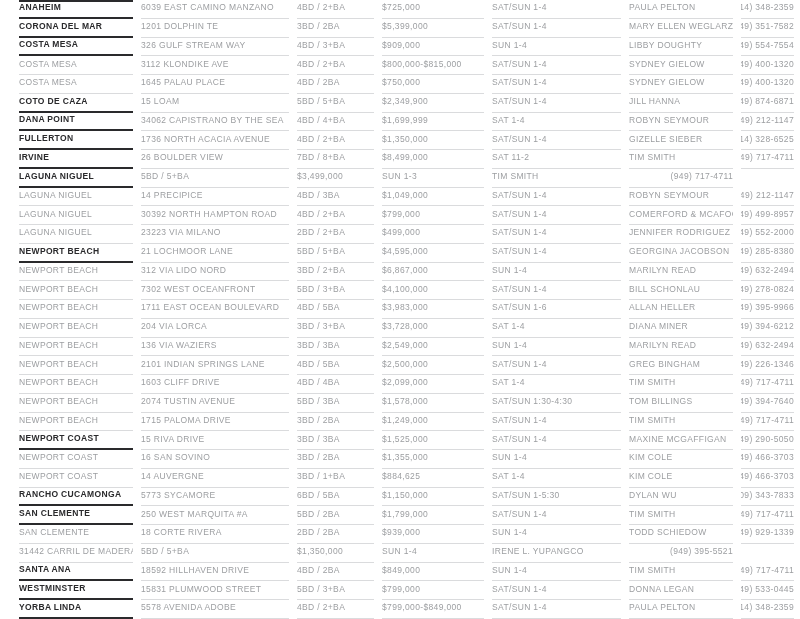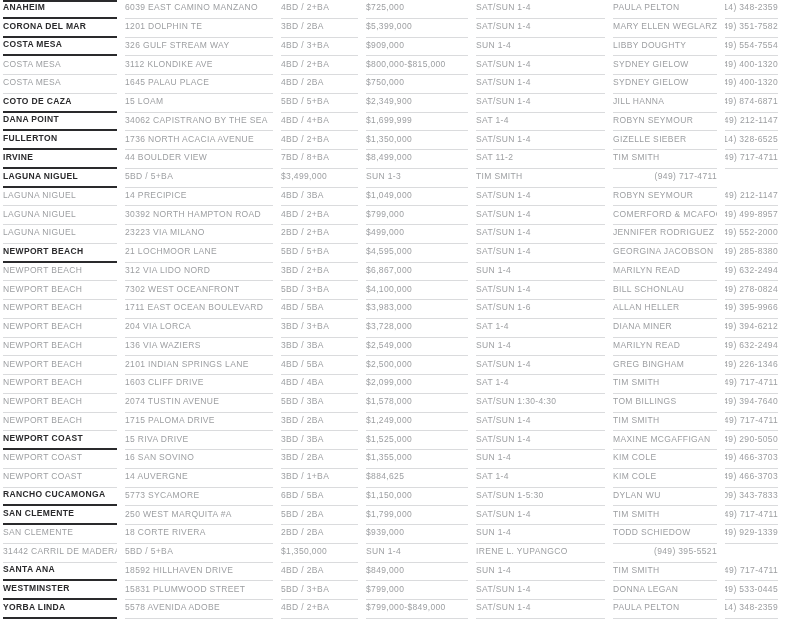--- a/index.html
+++ b/index.html
@@ -6,21 +6,21 @@
     margin: 0;
     padding: 0;
     width: 800px;
     height: 619px;
     background: #ffffff;
     overflow: hidden;
     font-family: "Liberation Sans", sans-serif;
   }
   .listings-table {
     position: relative;
-    margin-left: 3px;
+    margin-left: 19px;
     width: 775px;
   }
   .top-rule {
     position: absolute;
     top: 0;
     left: 0;
     width: 114px;
     height: 2px;
     background: var(--rule-dark, #2a2a2c);
   }
@@ -126,21 +126,21 @@
         <div class="cell city">FULLERTON</div>
         <div class="cell address">1736 NORTH ACACIA AVENUE</div>
         <div class="cell bdba">4BD / 2+BA</div>
         <div class="cell price">$1,350,000</div>
         <div class="cell times">SAT/SUN 1-4</div>
         <div class="cell agent">GIZELLE SIEBER</div>
         <div class="cell phone">(714) 328-6525</div>
       </div>
       <div class="row featured">
         <div class="cell city">IRVINE</div>
-        <div class="cell address">44 BOULDER VIEW</div>
+        <div class="cell address">26 BOULDER VIEW</div>
         <div class="cell bdba">7BD / 8+BA</div>
         <div class="cell price">$8,499,000</div>
         <div class="cell times">SAT 11-2</div>
         <div class="cell agent">TIM SMITH</div>
         <div class="cell phone">(949) 717-4711</div>
       </div>
       <div class="row featured">
         <div class="cell city">LAGUNA NIGUEL</div>
         <div class="cell bdba">5BD / 5+BA</div>
         <div class="cell price">$3,499,000</div>

